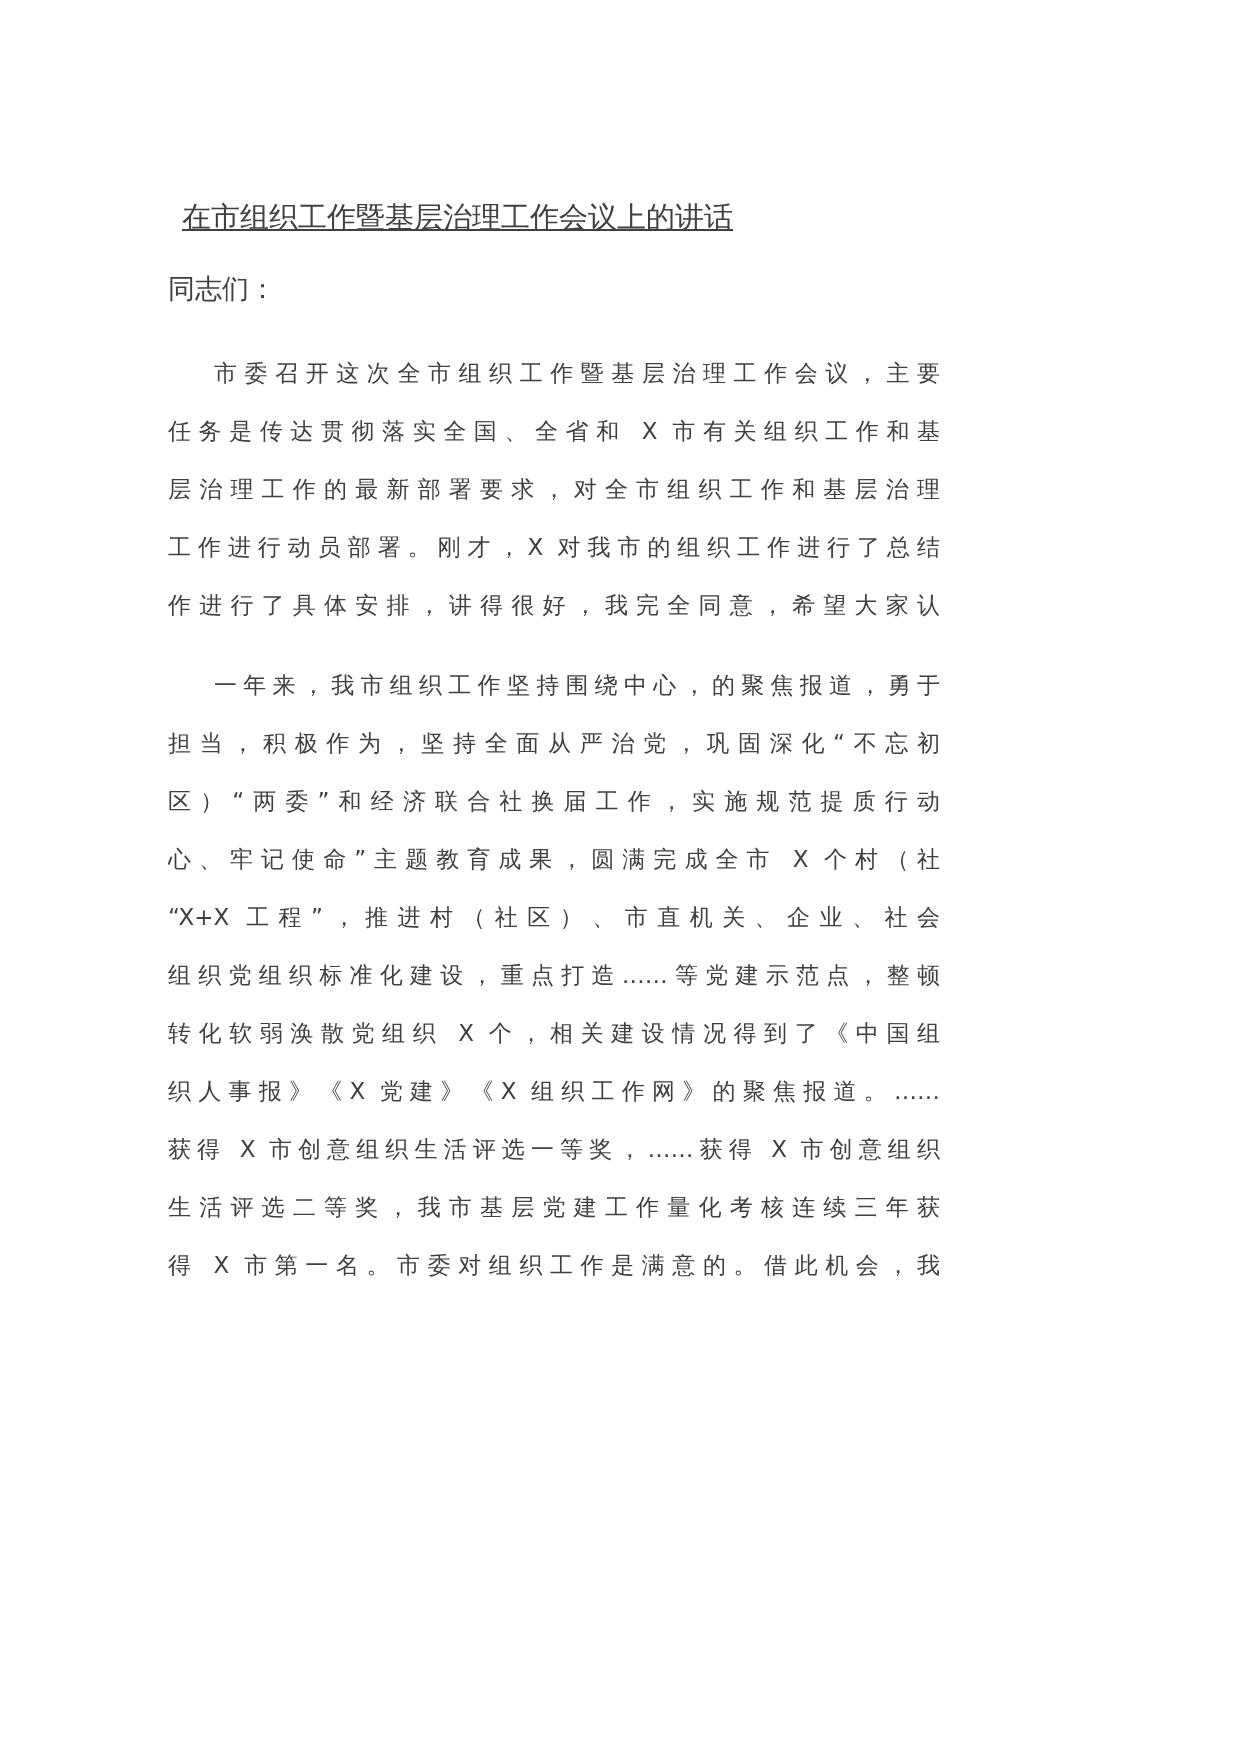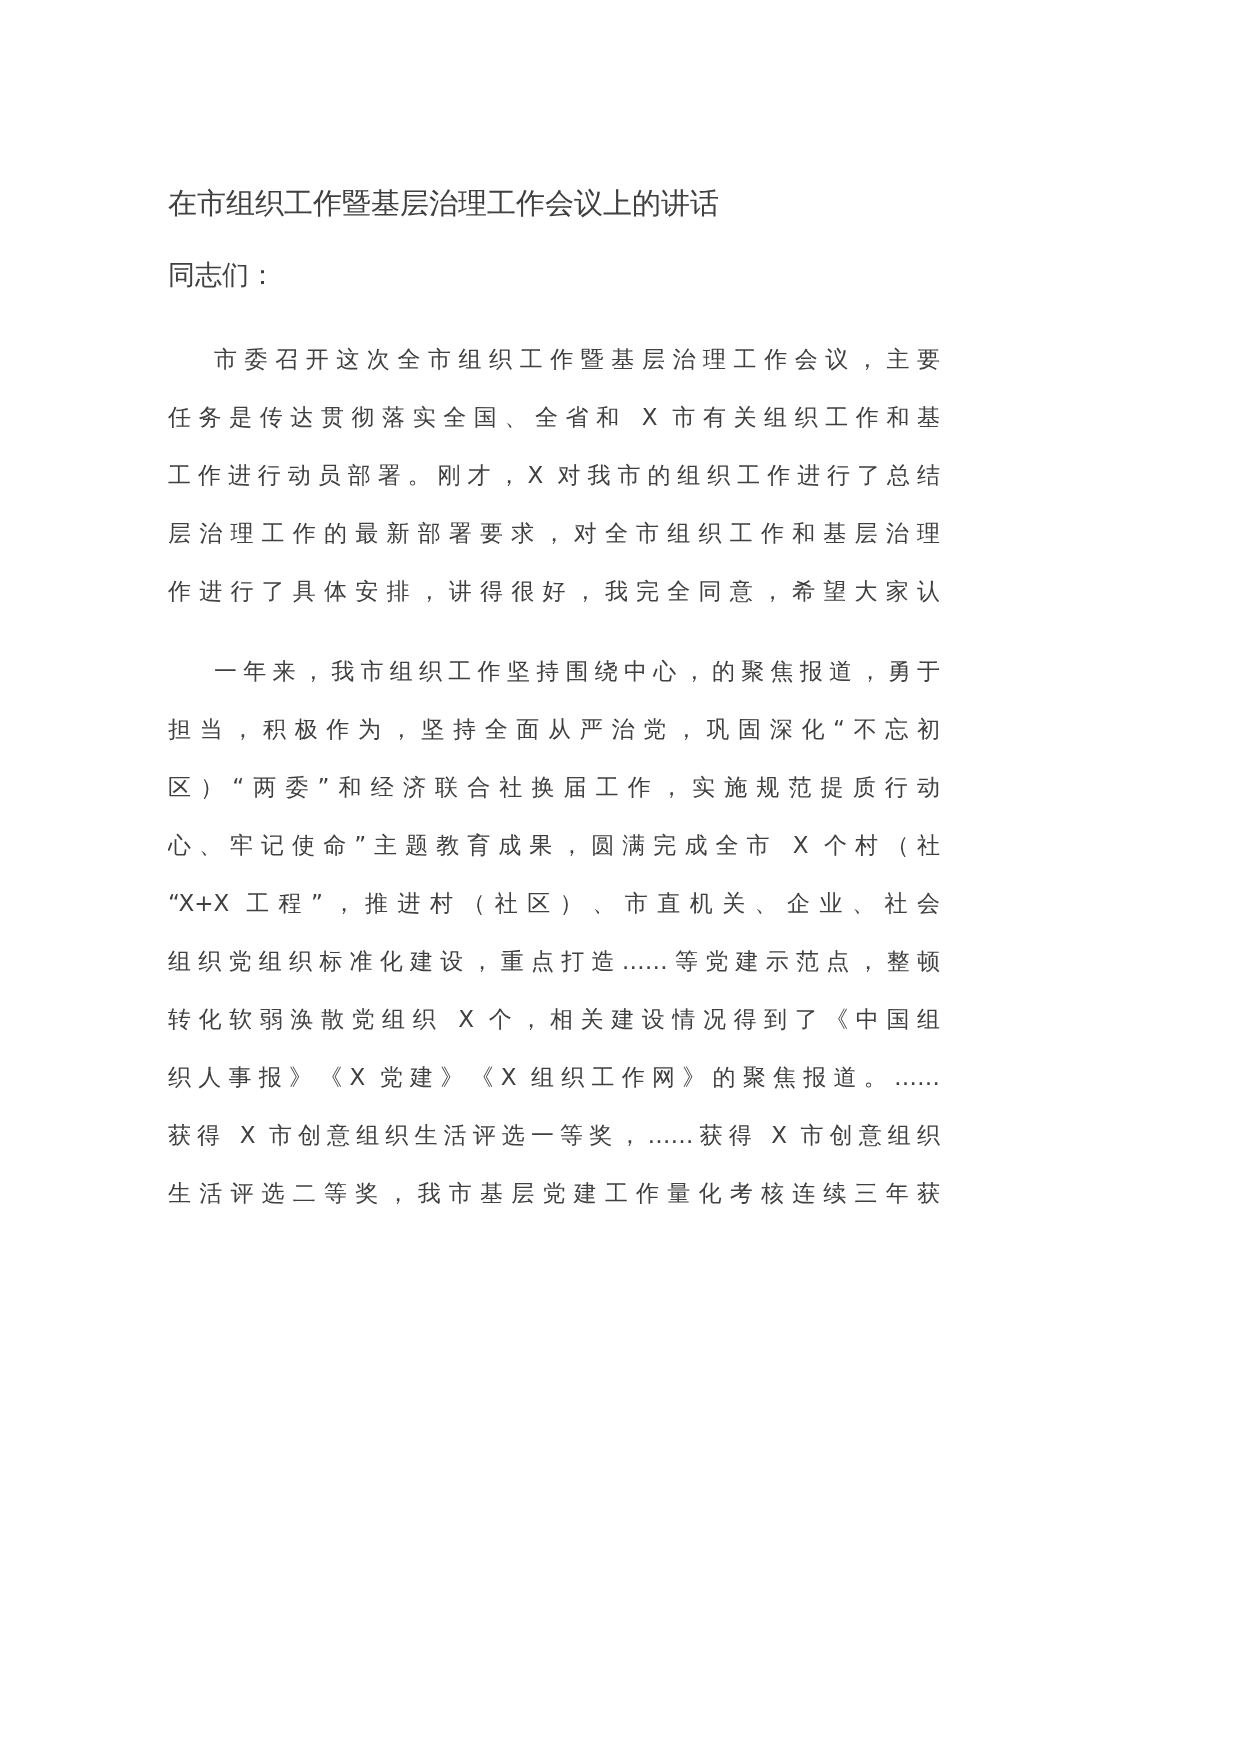--- a/index.html
+++ b/index.html
@@ -26,23 +26,24 @@
   .content {
     position: absolute;
     left: 168px;
     top: 176px;
     width: 772px;
   }
   .title {
     font-size: 29px;
     line-height: 54px;
     height: 54px;
-    margin: 0;
+    margin: 14px;
     font-weight: normal;
     white-space: nowrap;
+    text-decoration: underline;
   }
   .salutation {
     font-size: 27px;
     line-height: 54px;
     height: 54px;
     margin: 18px 0 0 0;
     white-space: nowrap;
   }
   .para {
     margin: 28px 0 0 0;
@@ -73,32 +74,33 @@
 <div class="page">
   <div class="content">
 
     <h1 class="title">在市组织工作暨基层治理工作会议上的讲话</h1>
 
     <p class="salutation">同志们：</p>
 
     <div class="para">
       <span class="line first">市委召开这次全市组织工作暨基层治理工作会议，主要</span>
       <span class="line">任务是传达贯彻落实全国、全省和 X 市有关组织工作和基</span>
+      <span class="line">层治理工作的最新部署要求，对全市组织工作和基层治理</span>
       <span class="line">工作进行动员部署。刚才，X 对我市的组织工作进行了总结</span>
-      <span class="line">层治理工作的最新部署要求，对全市组织工作和基层治理</span>
       <span class="line">作进行了具体安排，讲得很好，我完全同意，希望大家认</span>
     </div>
 
     <div class="para">
       <span class="line first">一年来，我市组织工作坚持围绕中心，的聚焦报道，勇于</span>
       <span class="line">担当，积极作为，坚持全面从严治党，巩固深化“不忘初</span>
       <span class="line">区）“两委”和经济联合社换届工作，实施规范提质行动</span>
       <span class="line">心、牢记使命”主题教育成果，圆满完成全市 X 个村（社</span>
       <span class="line">“X+X 工程”，推进村（社区）、市直机关、企业、社会</span>
       <span class="line">组织党组织标准化建设，重点打造……等党建示范点，整顿</span>
       <span class="line">转化软弱涣散党组织 X 个，相关建设情况得到了《中国组</span>
       <span class="line">织人事报》《X 党建》《X 组织工作网》的聚焦报道。……</span>
       <span class="line">获得 X 市创意组织生活评选一等奖，……获得 X 市创意组织</span>
       <span class="line">生活评选二等奖，我市基层党建工作量化考核连续三年获</span>
+      <span class="line">得 X 市第一名。市委对组织工作是满意的。借此机会，我</span>
     </div>
 
   </div>
 </div>
 
 </body></html>

